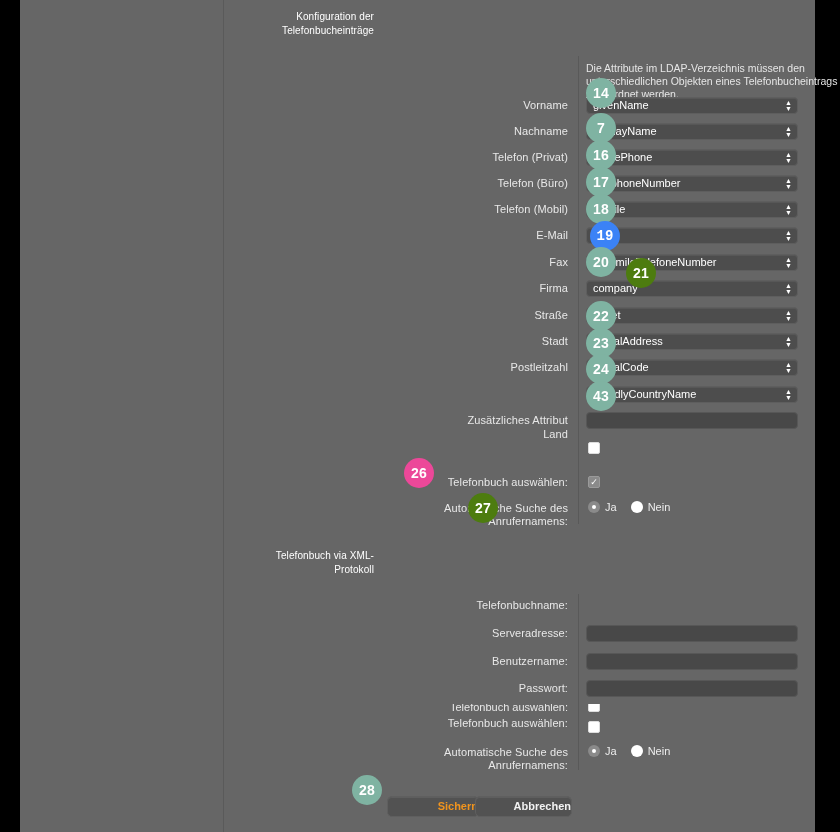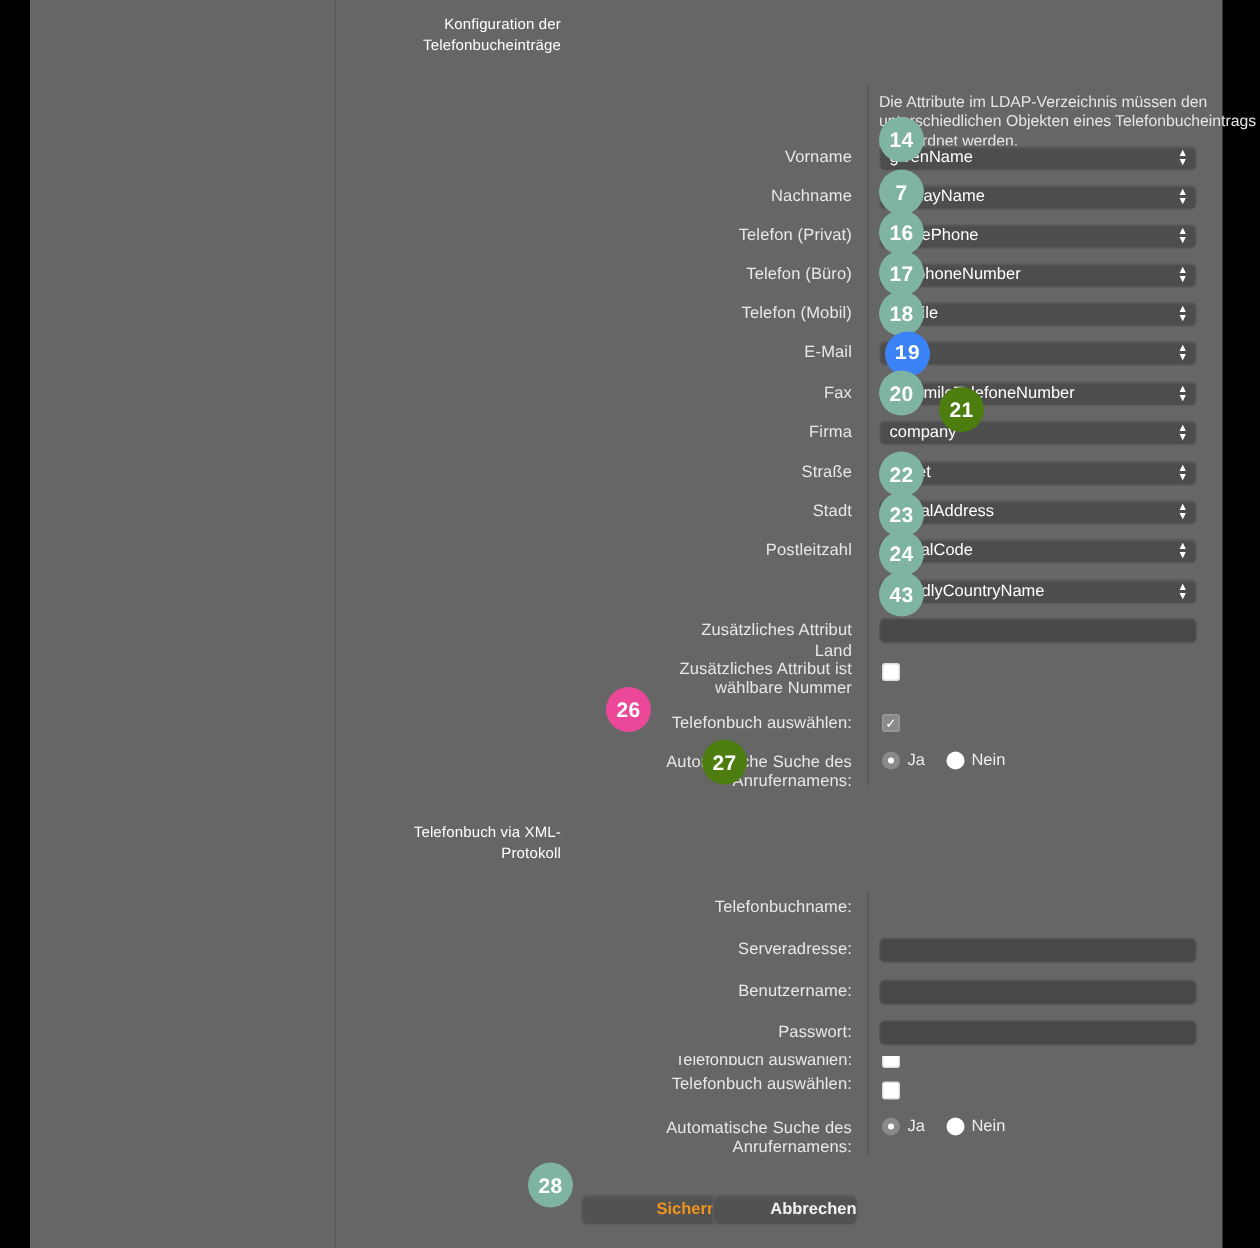--- a/index.html
+++ b/index.html
@@ -323,24 +323,20 @@
             <i class="up"></i>
             <i class="dn"></i>
           </span>
       </div>
 
       <div class="row-label" style="left:214px; top:414px;">Zusätzliches Attribut</div>
       <div class="txt" style="top:412px;">
         <span></span>
       </div>
 
-      <div class="row-label" style="left:214px; top:440px;">
-        <div>Zusätzliches Attribut ist</div>
-        <div>wählbare Nummer</div>
-      </div>
       <div class="cb off" style="left:364px; top:442px;"></div>
 
       <div class="row-label" style="left:214px; top:476px;">Telefonbuch auswählen:</div>
       <div class="cb on" style="left:364px; top:476px;"></div>
 
       <div class="row-label" style="left:214px; top:502px;">
         <div>Automatische Suche des</div>
         <div>Anrufernamens:</div>
       </div>
       <div class="radio-group" style="left:364px; top:501px;">

